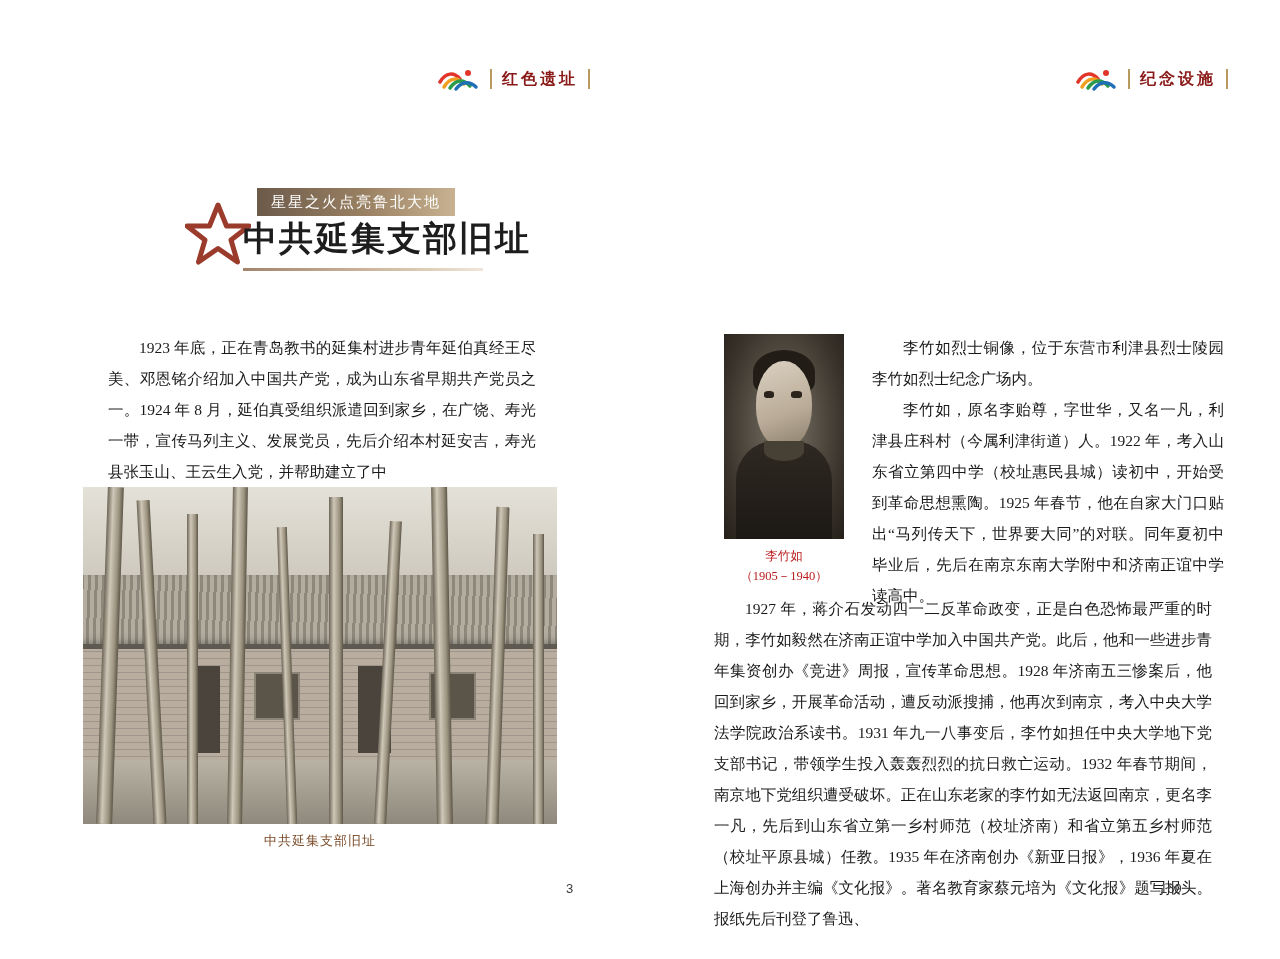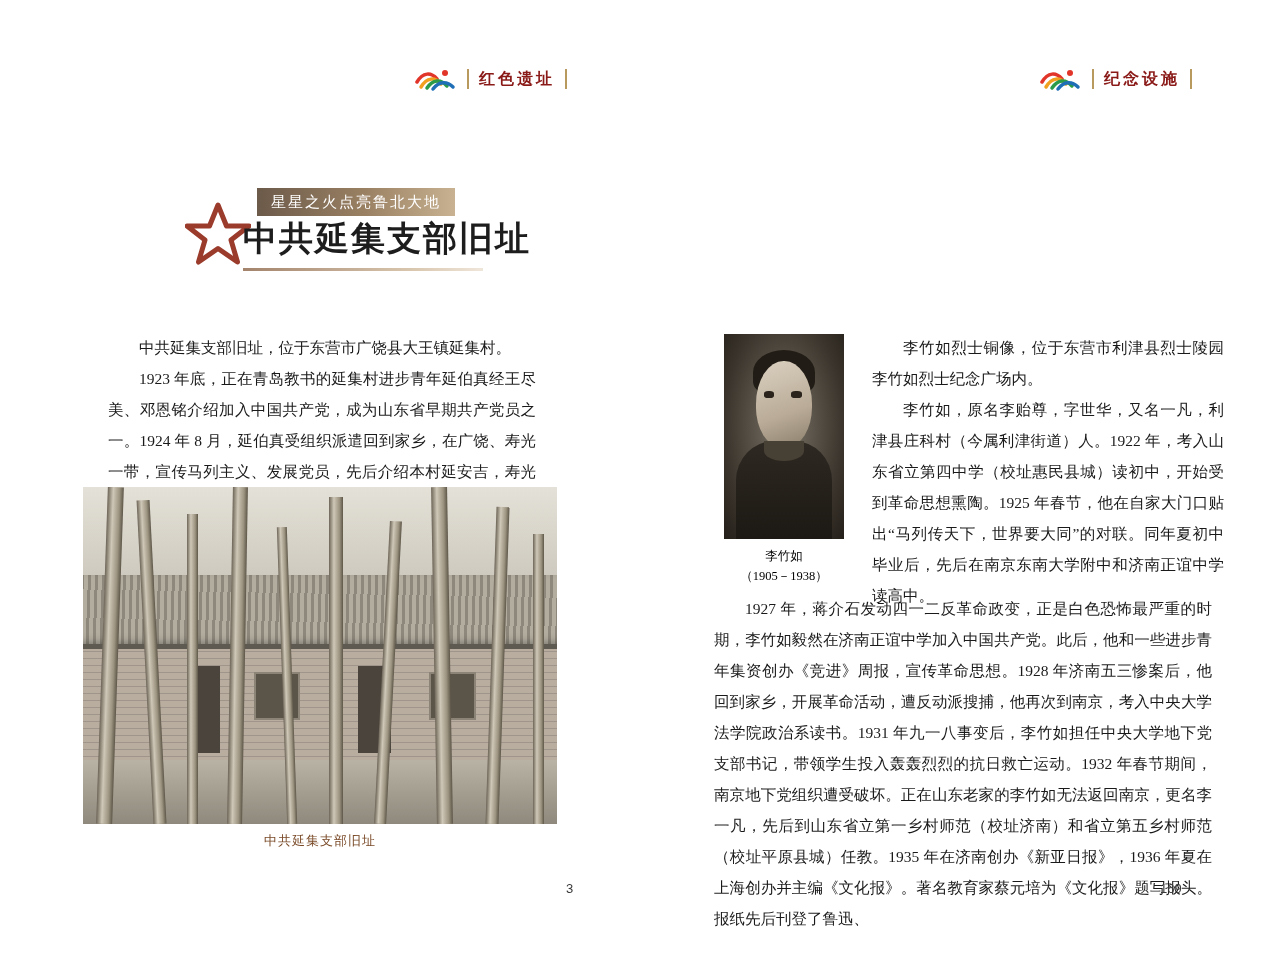--- a/index.html
+++ b/index.html
@@ -29,22 +29,22 @@
 
   
   .runhead {
     position: absolute;
     top: 62px;
     display: flex;
     align-items: center;
     gap: 10px;
     height: 34px;
   }
-  .runhead.left { left: 415px; text-align: center; }
-  .runhead.right { left: 400px; }
+  .runhead.left { left: 438px; text-align: center; }
+  .runhead.right { left: 436px; }
 
   .logo-mark {
     width: 42px;
     height: 26px;
     position: relative;
   }
   .logo-mark svg { display: block; }
 
   .rule {
     width: 2px;
@@ -162,21 +162,21 @@
     overflow: hidden;
     background: #2a241f;
   }
   .portrait-caption {
     position: absolute;
     left: 714px;
     top: 546px;
     width: 140px;
     text-align: center;
     font-size: 12.5px;
-    color: #000000;
+    color: #b91c1c;
     line-height: 20px;
   }
   .right .body-col.top {
     left: 860px;
     top: 332px;
     width: 352px;
   }
   .right .body-col.flow {
     left: 714px;
     top: 580px;
@@ -286,21 +286,20 @@
         <svg width="66" height="64" viewBox="0 0 66 64">
           <polygon points="33,3 41.5,24 64,24 46,38 52.5,60 33,46.5 13.5,60 20,38 2,24 24.5,24" fill="none" stroke="#9a3b2c" stroke-width="5" stroke-linejoin="round"></polygon>
         </svg>
       </span>
       <div class="banner">星星之火点亮鲁北大地</div>
       <div class="maintitle">中共延集支部旧址</div>
       <div class="title-underline"></div>
     </div>
 
     <div class="body-col">
-      <p class="indent">中共延集支部旧址，位于东营市广饶县大王镇延集村。</p>
       <p class="indent">1923 年底，正在青岛教书的延集村进步青年延伯真经王尽美、邓恩铭介绍加入中国共产党，成为山东省早期共产党员之一。1924 年 8 月，延伯真受组织派遣回到家乡，在广饶、寿光一带，宣传马列主义、发展党员，先后介绍本村延安吉，寿光县张玉山、王云生入党，并帮助建立了中</p>
     </div>
 
     <div class="photo-frame">
       <div class="scene">
         <div class="sky"></div>
         <div class="roof"></div>
         <div class="roof-edge"></div>
         <div class="wall"></div>
         <div class="door" style="left:22%"></div>
@@ -349,21 +348,21 @@
         <div class="p-hair"></div>
         <div class="p-head"></div>
         <div class="p-eye" style="left:33%"></div>
         <div class="p-eye" style="left:56%"></div>
         <div class="p-body"></div>
         <div class="p-collar"></div>
       </div>
     </div>
     <div class="portrait-caption" style="left:74px;">
       <div>李竹如</div>
-      <div>（1905－1938）</div>
+      <div>（1905－1940）</div>
     </div>
 
     <div class="body-col top" style="left:232px;">
       <p class="indent">李竹如烈士铜像，位于东营市利津县烈士陵园李竹如烈士纪念广场内。</p>
       <p class="indent">李竹如，原名李贻尊，字世华，又名一凡，利津县庄科村（今属利津街道）人。1922 年，考入山东省立第四中学（校址惠民县城）读初中，开始受到革命思想熏陶。1925 年春节，他在自家大门口贴出“马列传天下，世界要大同”的对联。同年夏初中毕业后，先后在南京东南大学附中和济南正谊中学读高中。</p>
     </div>
 
     <div class="body-col flow" style="left:74px;">
       <p class="indent">1927 年，蒋介石发动四一二反革命政变，正是白色恐怖最严重的时期，李竹如毅然在济南正谊中学加入中国共产党。此后，他和一些进步青年集资创办《竞进》周报，宣传革命思想。1928 年济南五三惨案后，他回到家乡，开展革命活动，遭反动派搜捕，他再次到南京，考入中央大学法学院政治系读书。1931 年九一八事变后，李竹如担任中央大学地下党支部书记，带领学生投入轰轰烈烈的抗日救亡运动。1932 年春节期间，南京地下党组织遭受破坏。正在山东老家的李竹如无法返回南京，更名李一凡，先后到山东省立第一乡村师范（校址济南）和省立第五乡村师范（校址平原县城）任教。1935 年在济南创办《新亚日报》，1936 年夏在上海创办并主编《文化报》。著名教育家蔡元培为《文化报》题写报头。报纸先后刊登了鲁迅、</p>
     </div>

